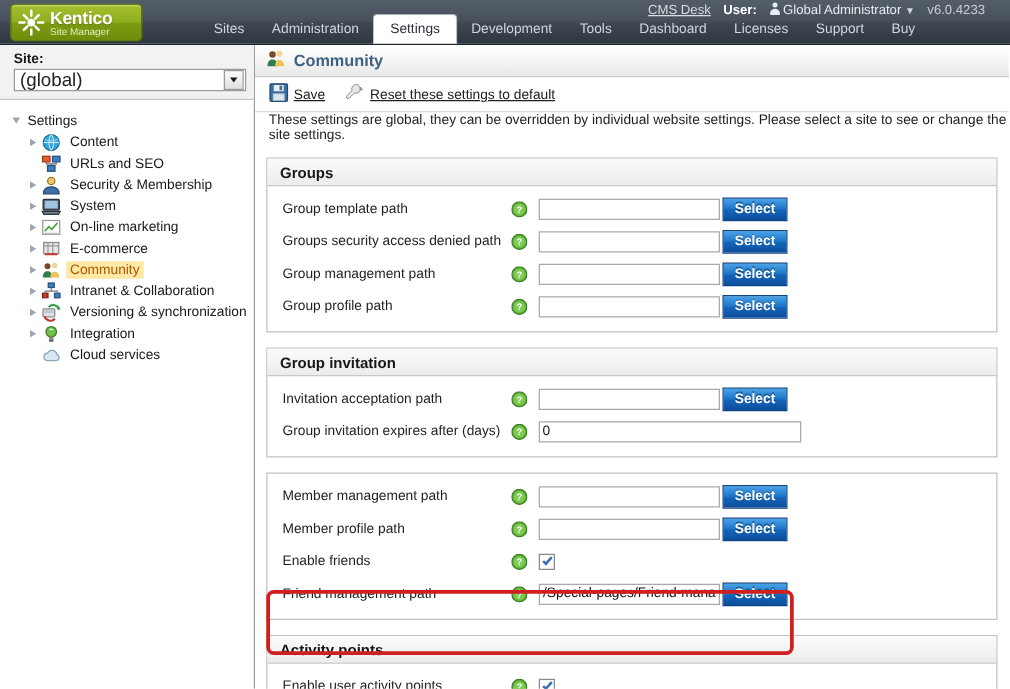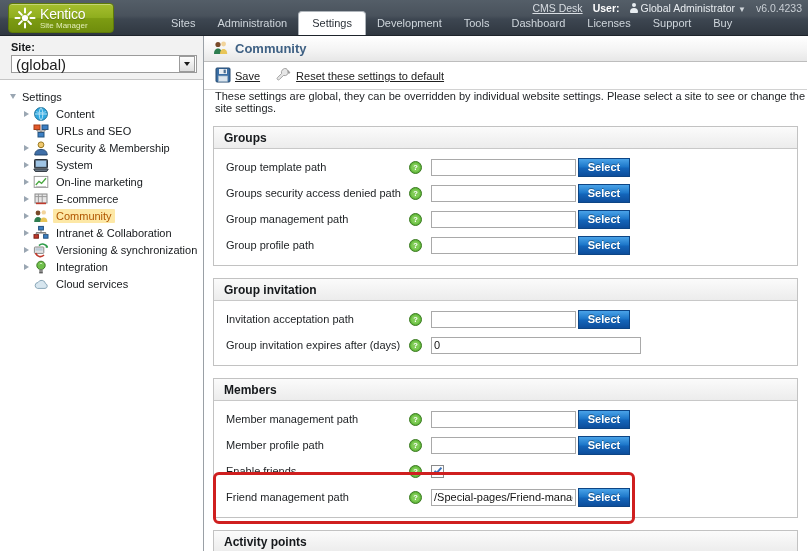--- a/index.html
+++ b/index.html
@@ -27,29 +27,29 @@
     border: 1px solid #5e7a08;
     box-shadow: inset 0 1px 0 rgba(255,255,255,0.35);
     display: flex; align-items: center;
   }
   #logo .mark {
     width: 22px; height: 22px; margin-left: 5px; position: relative; flex: none;
   }
   #logo .mark svg { display:block; }
   #logo .words { margin-left: 4px; line-height: 1; }
   #logo .words .l1 {
-    color: #ffffff; font-size: 14px; font-weight: normal; letter-spacing: -0.2px;
+    color: #ffffff; font-size: 14px; font-weight: bold; letter-spacing: -0.2px;
     display:block; text-shadow: 0 1px 1px rgba(0,0,0,0.25);
   }
   #logo .words .l2 {
     color: #e3eeb9; font-size: 8px; display:block; margin-top: 1px;
   }
 
   #topinfo {
-    position: absolute; right: 6px; top: 2px;
+    position: absolute; right: 20px; top: 2px;
     color: #d3d9de; font-size: 10.5px;
     display: flex; align-items: center; gap: 10px;
   }
   #topinfo .cmsdesk { color: #d8dde2; text-decoration: underline; cursor: pointer; }
   #topinfo .userlabel { font-weight: bold; color: #ffffff; }
   #topinfo .username { color: #e7ebef; }
   #topinfo .caret { font-size: 8px; color: #cfd5da; }
   #topinfo .version { color: #c8ced4; }
   .usericon {
     display:inline-block; width:9px; height:10px; position:relative; margin-right:2px;
@@ -555,21 +555,20 @@
                   <text x="6.5" y="9.4" text-anchor="middle" font-size="7.5" font-family="Liberation Sans, sans-serif" font-weight="bold" fill="#ffffff">?</text>
                 </svg>
               </div>
               <div class="fctl">
                 <input type="text" class="txtin w210" value="0" style="">
               </div>
             </div>
           </div>
         </div>
         <div class="panel">
-          <div class="phead">Members</div>
           <div class="pbody">
             <div class="frow">
               <div class="flab">Member management path</div>
               <div class="fhelp">
                 <svg class="helpicon" viewBox="0 0 13 13">
                   <circle cx="6.5" cy="6.5" r="6" fill="#63b83c" stroke="#3c7a23"></circle>
                   <circle cx="6.5" cy="6.5" r="4.3" fill="#7fcc55"></circle>
                   <text x="6.5" y="9.4" text-anchor="middle" font-size="7.5" font-family="Liberation Sans, sans-serif" font-weight="bold" fill="#ffffff">?</text>
                 </svg>
               </div>

